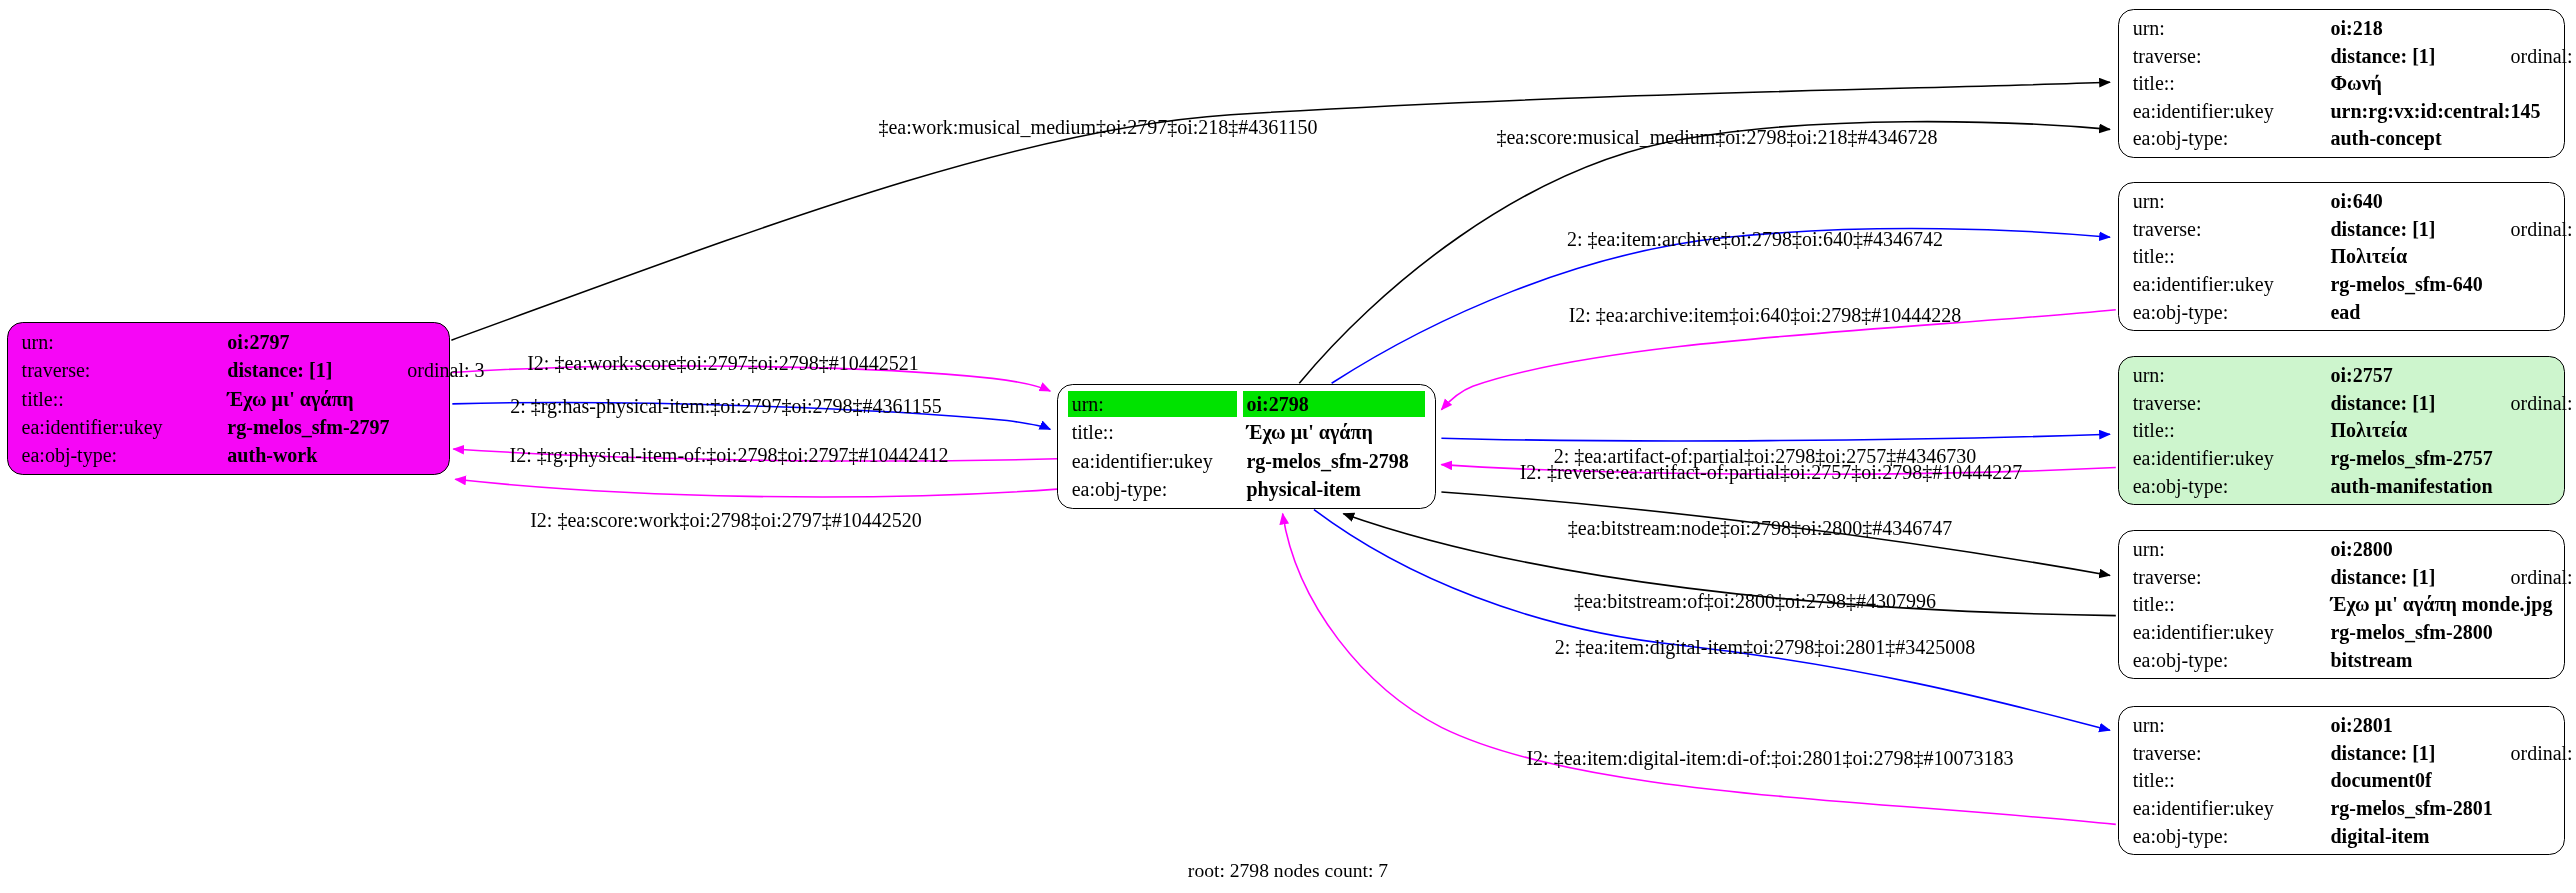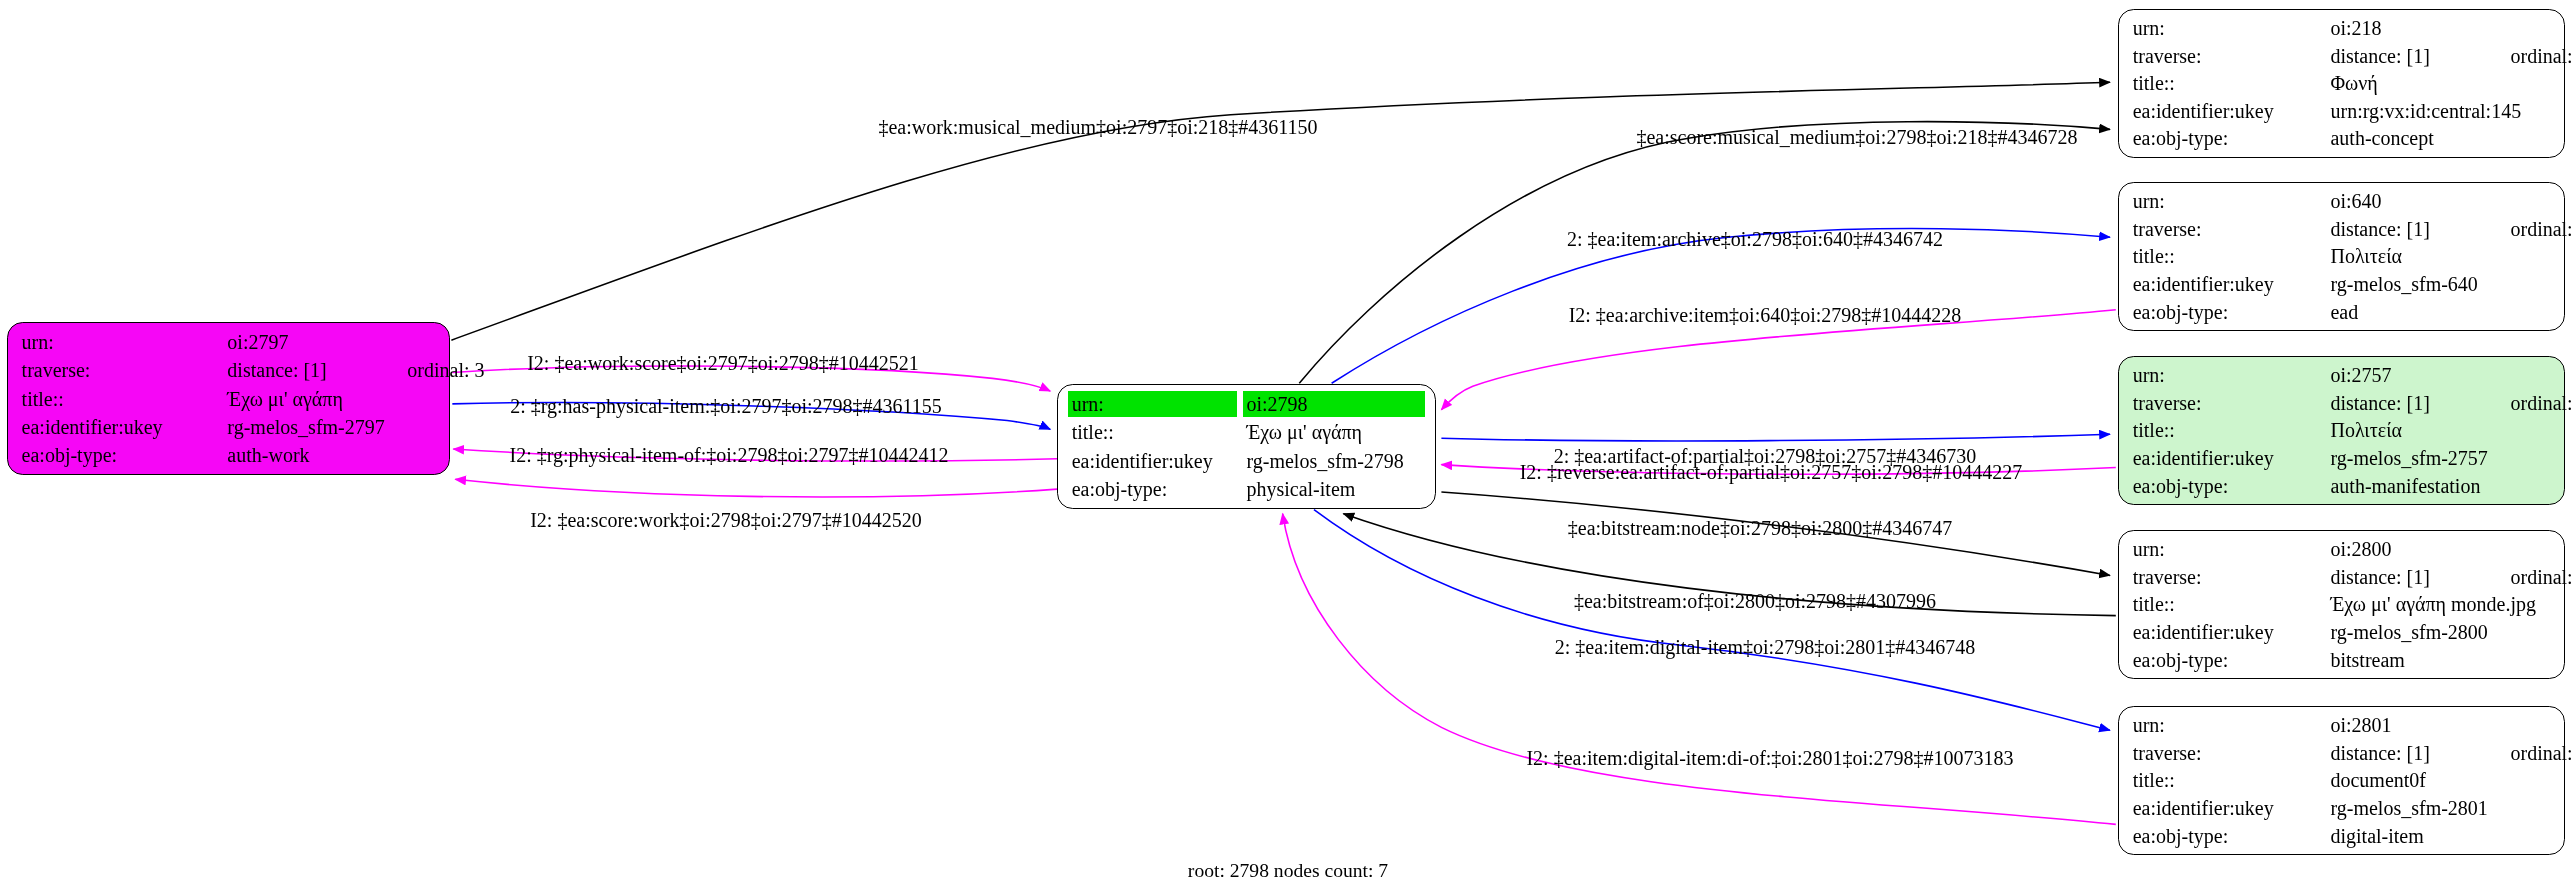--- a/index.html
+++ b/index.html
@@ -8,21 +8,21 @@
     font-family:"Liberation Serif","DejaVu Serif",serif; color:#000;
   }
   .canvas svg { position:absolute; left:0; top:0; }
   .node {
     position:absolute; box-sizing:border-box; border:1.6px solid #000;
     border-radius:15.7px; display:flex; flex-direction:column;
     justify-content:space-evenly; padding:3.9px 9.8px; font-size:20px;
   }
   .row { display:flex; align-items:center; column-gap:5.9px; white-space:nowrap; line-height:1.1; }
   .row .lbl { flex:none; padding:2px 0 2px 3.9px; }
-  .row .val { padding:2px 5.9px 2px 3.9px; }
+  .row .val { padding:2px 5.9px 2px 3.9px;font-weight:bold; }
   .row .val.fixed { width:178px; flex:none; box-sizing:border-box; }
   .row.hl .lbl { background:var(--hl,#00e300); }
   .row.hl .val { background:var(--hl,#00e300); flex:1; }
   .edge-label {
     position:absolute; transform:translate(-50%,-50%);
     font-size:20px; white-space:nowrap; color:#000;margin-top:12px;
   }
   .footer {
     position:absolute; transform:translate(-50%,-50%);
     font-size:19.6px; white-space:nowrap; color:#000;
@@ -54,32 +54,32 @@
       <path d="M 2158,316 C 1952,336 1642,345 1502,394 C 1489,399 1478,409 1470,418" fill="none" stroke="#ff00ff" stroke-width="1.6" marker-end="url(#arr-magenta)"></path>
       <path d="M 1470,447 C 1652,452 1952,450 2152,443" fill="none" stroke="#0000ff" stroke-width="1.6" marker-end="url(#arr-blue)"></path>
       <path d="M 2158,477 C 1952,487 1652,486 1470,474" fill="none" stroke="#ff00ff" stroke-width="1.6" marker-end="url(#arr-magenta)"></path>
       <path d="M 1470,502 C 1682,517 1932,548 2152,587" fill="none" stroke="#000000" stroke-width="1.6" marker-end="url(#arr-black)"></path>
       <path d="M 2158,628 C 1852,624 1562,592 1370,524" fill="none" stroke="#000000" stroke-width="1.6" marker-end="url(#arr-black)"></path>
       <path d="M 1340,520 C 1432,589 1562,642 1712,658 C 1922,682 2062,722 2152,745" fill="none" stroke="#0000ff" stroke-width="1.6" marker-end="url(#arr-blue)"></path>
       <path d="M 2158,841 C 1902,815 1612,812 1470,742 C 1392,702 1322,616 1308,524" fill="none" stroke="#ff00ff" stroke-width="1.6" marker-end="url(#arr-magenta)"></path>
     </svg>
   <div class="footer" style="left:1288px; top:871px;">root: 2798 nodes count: 7</div>
 <div class="edge-label" style="left: 1098px; top: 115px;">‡ea:work:musical_medium‡oi:2797‡oi:218‡#4361150</div>
-    <div class="edge-label" style="left: 1857px; top: 125px;">‡ea:score:musical_medium‡oi:2798‡oi:218‡#4346728</div>
+    <div class="edge-label" style="left: 1717px; top: 125px;">‡ea:score:musical_medium‡oi:2798‡oi:218‡#4346728</div>
     <div class="edge-label" style="left: 723px; top: 351px;">I2: ‡ea:work:score‡oi:2797‡oi:2798‡#10442521</div>
     <div class="edge-label" style="left: 726px; top: 394px;">2: ‡rg:has-physical-item:‡oi:2797‡oi:2798‡#4361155</div>
     <div class="edge-label" style="left: 729px; top: 443px;">I2: ‡rg:physical-item-of:‡oi:2798‡oi:2797‡#10442412</div>
     <div class="edge-label" style="left: 726px; top: 508px;">I2: ‡ea:score:work‡oi:2798‡oi:2797‡#10442520</div>
     <div class="edge-label" style="left: 1755px; top: 227px;">2: ‡ea:item:archive‡oi:2798‡oi:640‡#4346742</div>
     <div class="edge-label" style="left: 1765px; top: 303px;">I2: ‡ea:archive:item‡oi:640‡oi:2798‡#10444228</div>
     <div class="edge-label" style="left: 1765px; top: 444px;">2: ‡ea:artifact-of:partial‡oi:2798‡oi:2757‡#4346730</div>
     <div class="edge-label" style="left: 1771px; top: 460px;">I2: ‡reverse:ea:artifact-of:partial‡oi:2757‡oi:2798‡#10444227</div>
     <div class="edge-label" style="left: 1760px; top: 516px;">‡ea:bitstream:node‡oi:2798‡oi:2800‡#4346747</div>
     <div class="edge-label" style="left: 1755px; top: 589px;">‡ea:bitstream:of‡oi:2800‡oi:2798‡#4307996</div>
-    <div class="edge-label" style="left: 1765px; top: 635px;">2: ‡ea:item:digital-item‡oi:2798‡oi:2801‡#4346748</div>
+    <div class="edge-label" style="left: 1765px; top: 635px;">2: ‡ea:item:digital-item‡oi:2798‡oi:2801‡#3425008</div>
     <div class="edge-label" style="left: 1770px; top: 746px;">I2: ‡ea:item:digital-item:di-of:‡oi:2801‡oi:2798‡#10073183</div>
     <div class="node" style="left: 6.9px; top: 322px; width: 443px; height: 153px; background: rgb(246, 6, 246);">
       <div class="row">
         <span class="lbl" style="width: 196px;">urn:</span>
         <span class="val">oi:2797</span>
       </div>
       <div class="row">
         <span class="lbl" style="width: 196px;">traverse:</span>
         <span class="val fixed">distance: [1]</span>
         <span class="val2">ordinal: 3</span>

